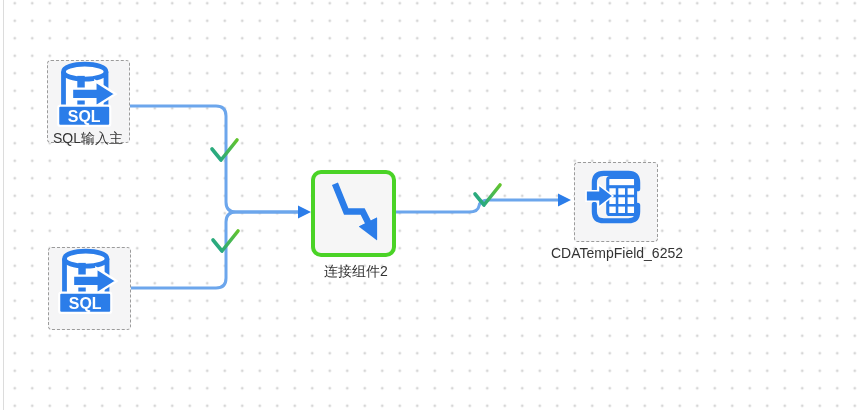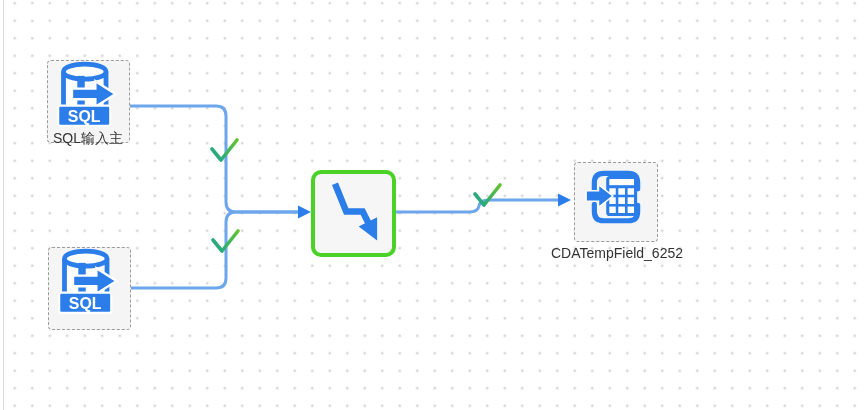--- a/index.html
+++ b/index.html
@@ -107,20 +107,21 @@
   <div class="node node-join">
     <svg width="64" height="68" viewBox="0 0 74 78">
       <defs>
         <marker id="jarrow" markerWidth="3.2" markerHeight="3.2" refX="0.6" refY="1.6" orient="auto" markerUnits="strokeWidth">
           <path d="M0,0 L3.2,1.6 L0,3.2 Z" fill="#2b7de9"></path>
         </marker>
       </defs>
       <path d="M15 11 L28 43 H47 L55 59" fill="none" stroke="#2b7de9" stroke-width="7.5" marker-end="url(#jarrow)"></path>
     </svg>
   </div>
+  <div class="node-label label-join">连接组件2</div>
 
   <div class="node node-output">
     <svg width="66" height="66" viewBox="0 0 64 64">
       <path d="M11 26 V19 Q11 10 20 10 H44 Q53 10 53 19 V25" fill="none" stroke="#2b7de9" stroke-width="5" stroke-linecap="round"></path>
       <path d="M11 40 V47 Q11 56 20 56 H44 Q53 56 53 47 V41" fill="none" stroke="#2b7de9" stroke-width="5" stroke-linecap="round"></path>
       <rect x="24" y="14" width="27" height="36" rx="2" fill="#ffffff" stroke="#2b7de9" stroke-width="3"></rect>
       <line x1="24" y1="23" x2="51" y2="23" stroke="#2b7de9" stroke-width="3"></line>
       <line x1="33" y1="23" x2="33" y2="50" stroke="#2b7de9" stroke-width="2.5"></line>
       <line x1="42" y1="23" x2="42" y2="50" stroke="#2b7de9" stroke-width="2.5"></line>
       <line x1="24" y1="32" x2="51" y2="32" stroke="#2b7de9" stroke-width="2.5"></line>

